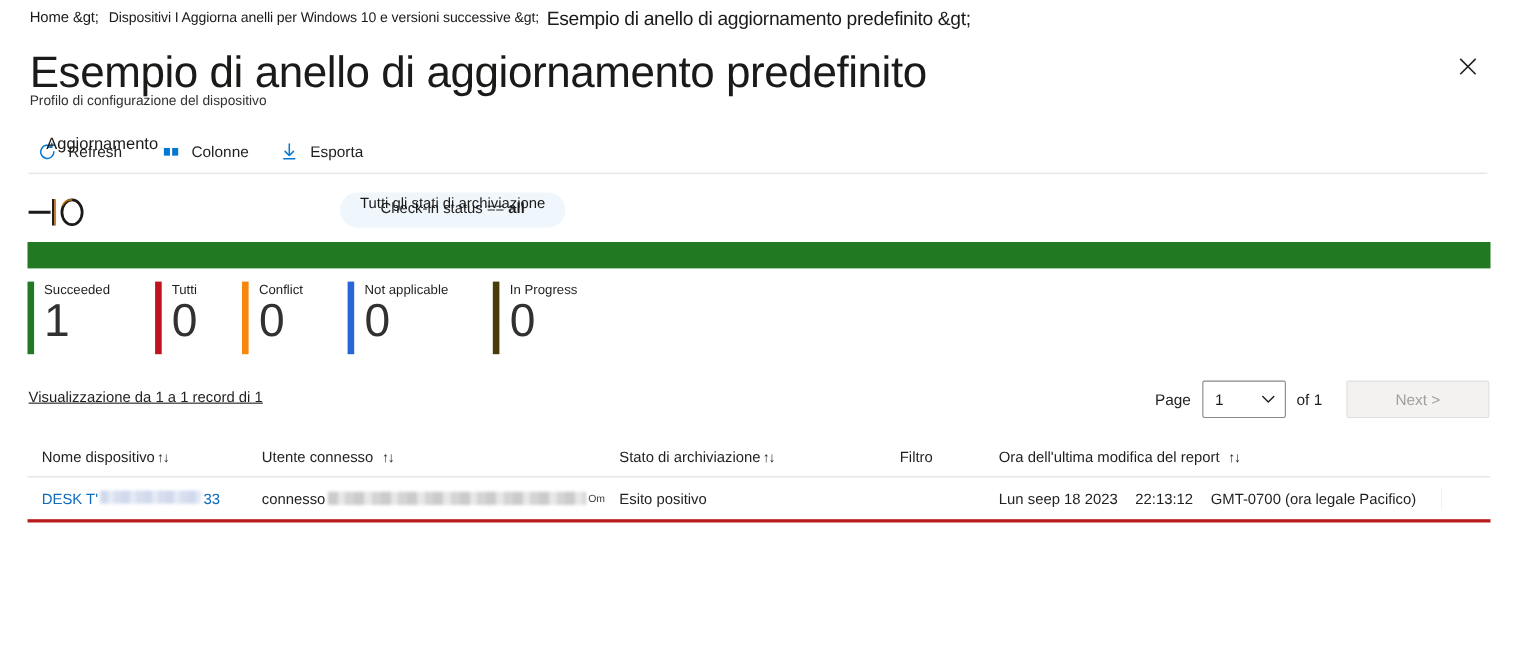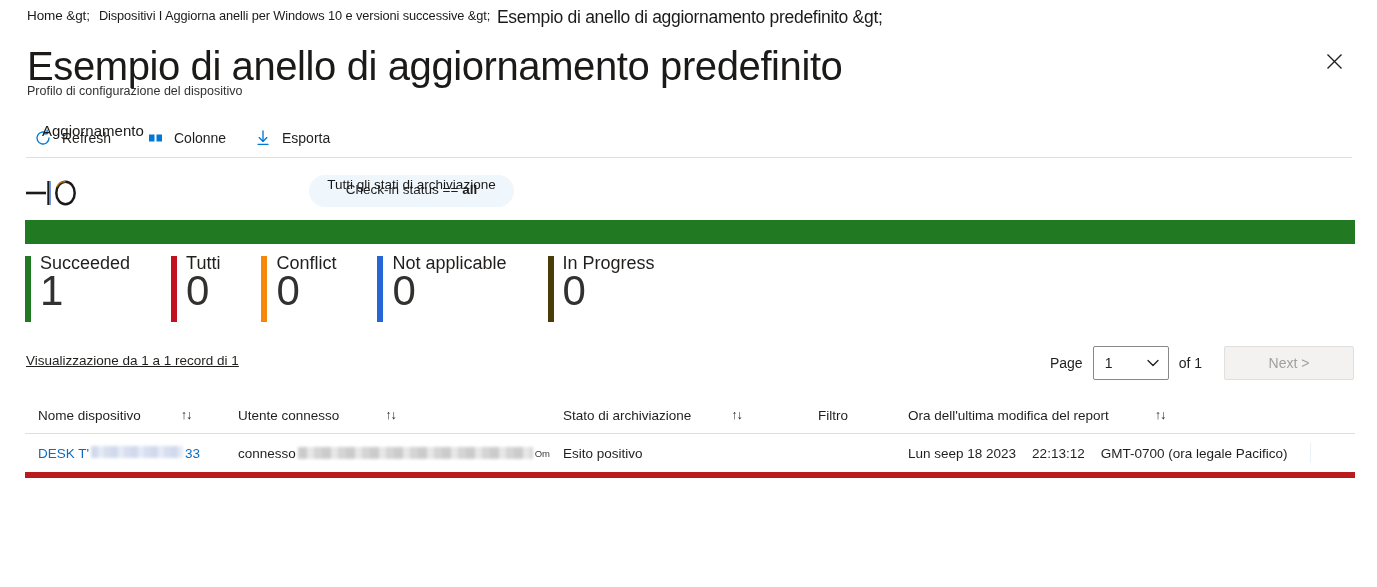--- a/index.html
+++ b/index.html
@@ -194,21 +194,21 @@
     width: 6px;
     height: 66px;
     flex: 0 0 6px;
   }
   .tile-body {
     margin-left: 9px;
     display: flex;
     flex-direction: column;
   }
   .tile-label {
-    font-size: 18px;
+    font-size: 12px;
     color: #201f1e;
     line-height: 14px;
     white-space: nowrap;
   }
   .tile-value {
     font-size: 42px;
     line-height: 46px;
     color: #323130;
     font-weight: 400;
     margin-top: -2px;
@@ -288,32 +288,31 @@
     display: flex;
     align-items: center;
     position: relative;
   }
   .thead {
     height: 35px;
     border-bottom: 1px solid #e1dfdd;
   }
   .trow {
     height: 38px;
-    border-bottom: 6px solid #b91c1c;
+    border-bottom: 3px solid #b91c1c;
   }
   .th {
     font-size: 13.5px;
     color: #201f1e;
     white-space: nowrap;
     display: flex;
-    align-items: flex-start;
+    align-items: center;
     cursor: pointer;
     padding-left: 13px;
     box-sizing: border-box;
-    gap: 38px;
   }
   .th .sorter {
     font-size: 12.5px;
     color: #201f1e;
     margin-left: 2px;
     letter-spacing: -1px;
   }
   .th .sorter.sp { margin-left: 8px; }
   .td {
     font-size: 13.5px;

